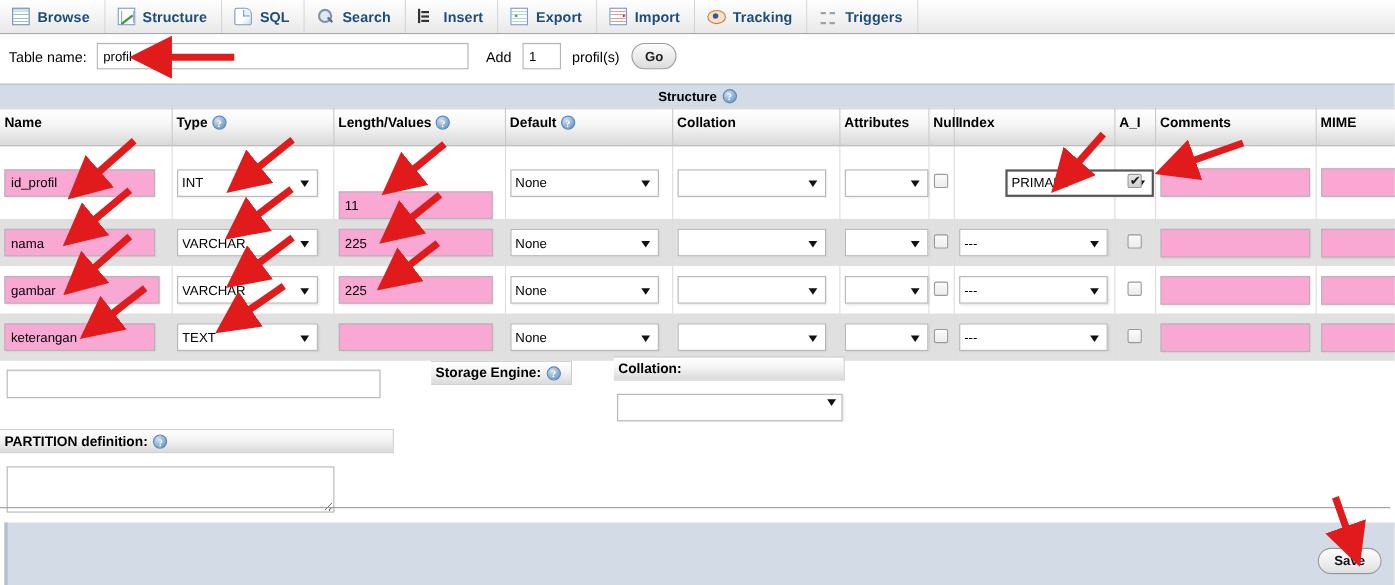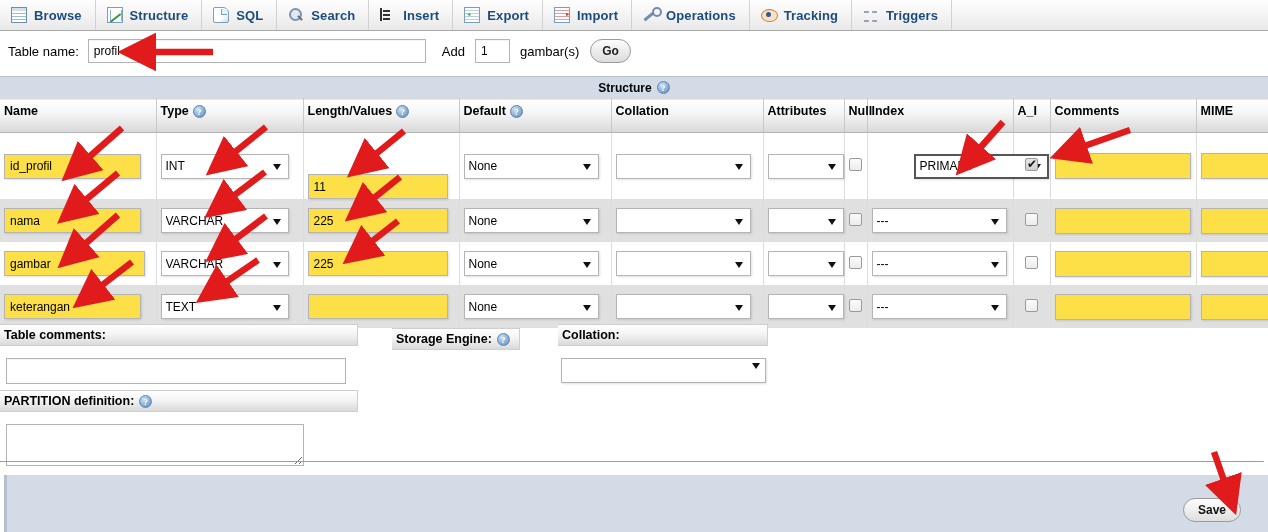--- a/index.html
+++ b/index.html
@@ -154,21 +154,21 @@
     box-shadow: 1px 1px 2px rgba(0,0,0,.12);
   }
   .selwrap { position:relative; display:inline-block; }
   .selwrap:after {
     content:""; position:absolute; right:8px; top:50%; margin-top:-2px;
     border-left:4px solid transparent; border-right:4px solid transparent;
     border-top:6px solid #111; pointer-events:none;
   }
   .sel-focus { border:2px solid #555 !important;margin-left:42px; }
   .cellinput {
-    border:1px solid #b4b4b4; background:#fde047; height:25px;
+    border:1px solid #b4b4b4; background:#f9a8d4; height:25px;
     font-family:"Liberation Sans", sans-serif; font-size:12px;
     padding:0 5px; color:#000; outline:none;
     box-shadow: 1px 1px 2px rgba(0,0,0,.12);
   }
   input.cb {
     -webkit-appearance:none; appearance:none;
     width:13px; height:13px; border:1px solid #9a9a9a; border-radius:2px;
     background: linear-gradient(to bottom,#fbfbfb,#ececec); margin:0; position:relative; cursor:pointer;
   }
   input.cb:checked { background: linear-gradient(to bottom,#e6e6e6,#cfcfcf); }
@@ -197,21 +197,21 @@
   }
   #engine-select { width:125px; margin-top:12px; margin-left:2px; }
   #collation-select { width:205px; margin-top:12px; margin-left:3px; }
 
   .hr-line { position:absolute; top:461px; left:0; width:1264px; height:1px; background:#9c9c9c; }
   .footer {
     position:absolute; top:475px; left:4px; width:1264px; height:57px;
     background:#d3dce6; border-left:3px solid #b4c0cd;
   }
   .savebtn {
-    position:absolute; right:27px; top:23px;
+    position:absolute; right:12px; top:23px;
     height:24px; padding:0 14px; border:1px solid #9a9a9a; border-radius:12px;
     background: linear-gradient(to bottom,#fdfdfd 0%,#efefef 50%,#dedede 100%);
     font-family:"Liberation Sans", sans-serif; font-weight:bold; font-size:12px;
     color:#111; cursor:pointer;
   }
 
   
   .arrows { position:absolute; inset:0; pointer-events:none; }
 </style>
 </head>
@@ -242,40 +242,36 @@
     </div>
     <div class="tab">
       <span class="ico ico-export"></span>
       <span class="tab-label">Export</span>
     </div>
     <div class="tab">
       <span class="ico ico-import"></span>
       <span class="tab-label">Import</span>
     </div>
     <div class="tab">
-      <span class="ico ico-operations"></span>
-      <span class="tab-label">Operations</span>
-    </div>
-    <div class="tab">
       <span class="ico ico-tracking"></span>
       <span class="tab-label">Tracking</span>
     </div>
     <div class="tab">
       <span class="ico ico-triggers"></span>
       <span class="tab-label">Triggers</span>
     </div>
     <div class="tab tabfill"></div>
   </div>
 
   <div class="namerow">
     <span class="lbl">Table name:</span>
     <input class="txtinput" id="tablename-input" type="text" value="profil" style="">
     <span class="lbl" style="margin-left:16px;">Add</span>
     <input class="txtinput" id="addcols-input" type="text" style="margin-left: 10px;" value="1">
-    <span class="lbl" style="margin-left:10px;">gambar(s)</span>
+    <span class="lbl" style="margin-left:10px;">profil(s)</span>
     <button class="gobtn">Go</button>
   </div>
 
   <div class="structwrap">
     <div class="struct-title">
       <span>Structure</span>
       <span class="helpq">?</span>
     </div>
 
     <table class="grid">
@@ -476,23 +472,20 @@
           <input class="cellinput" style="width: 110px; height: 26px;" type="text" value=""></td>
       </tr>
 
       </tbody>
     </table>
   </div>
 
   <div class="bottom">
 
     <div class="blk" id="blk-comments">
-      <div class="secthead">
-        <span>Table comments:</span>
-      </div>
       <input class="txtinput" id="comments-input" type="text" value="" style="">
     </div>
 
     <div class="blk" id="blk-partition">
       <div class="secthead">
         <span>PARTITION definition:</span>
         <span class="helpq">?</span>
       </div>
       <textarea id="partition-textarea" style=""></textarea>
     </div>

